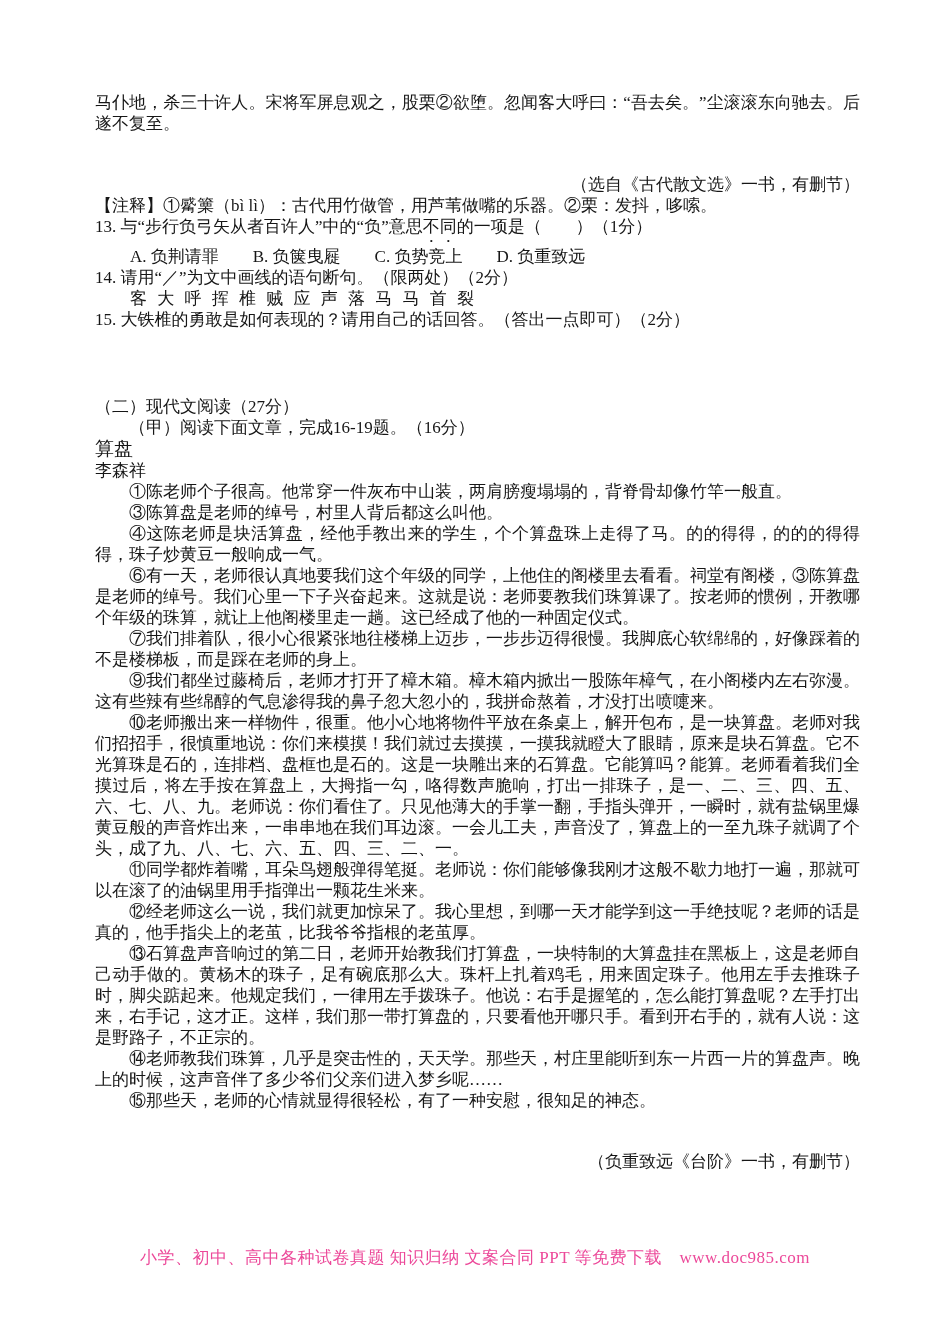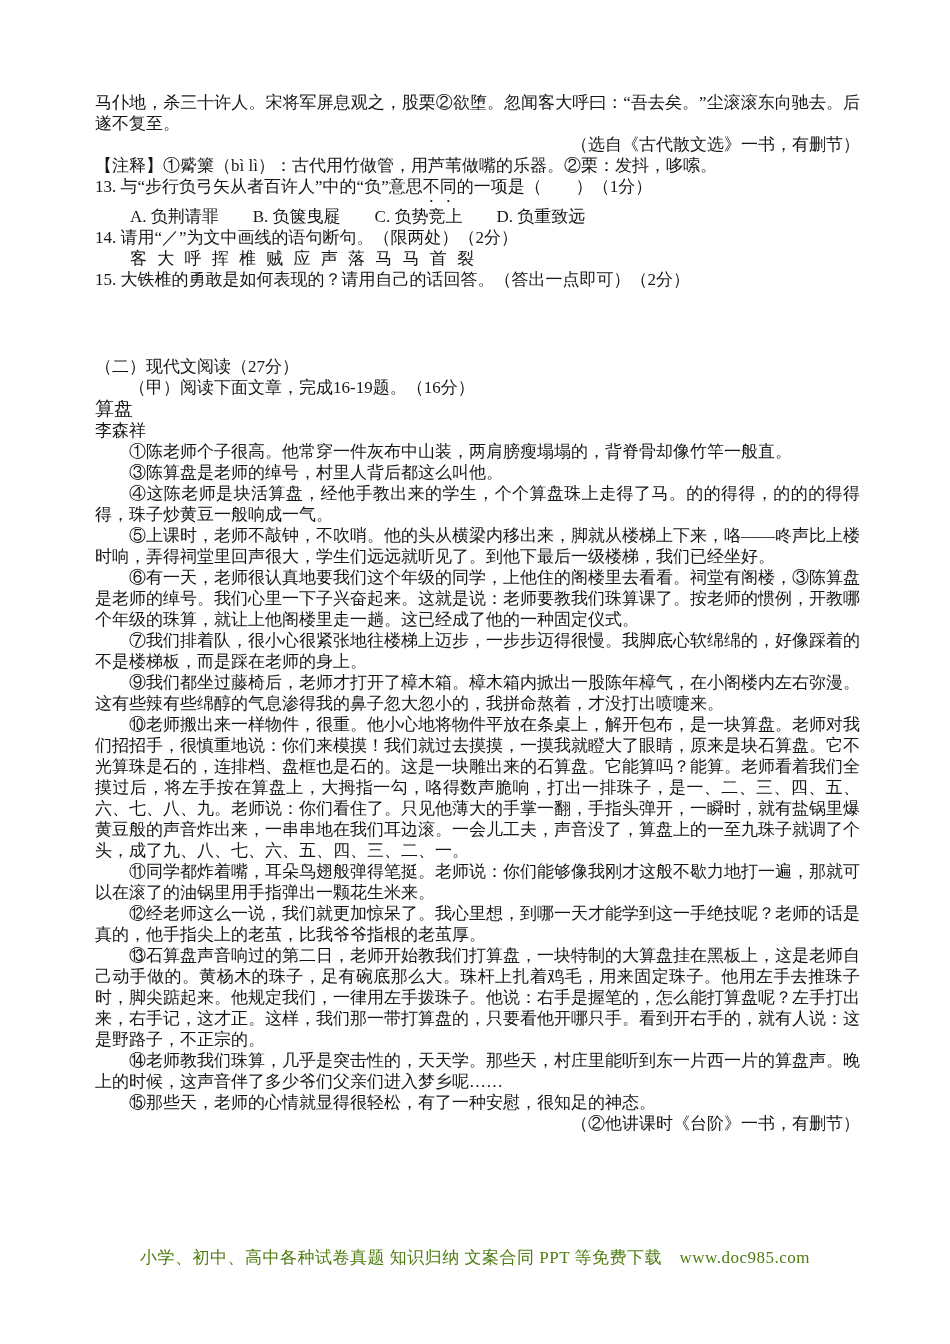--- a/index.html
+++ b/index.html
@@ -15,40 +15,40 @@
   .content{
     position:absolute;
     left:95px;top:92px;
     width:765px;
     font-size:17px;
     line-height:21px;
     text-align:justify;
   }
   .para{margin:0;}
   .indent{text-indent:2em;}
-  .right{text-align:right;}
+  .right{text-align:right;margin-top:40px;}
   .center{text-align:left;}
   .bold{font-weight:normal;}
   .optline{margin-left:35px;white-space:pre-wrap;}
   .duanju{margin-left:35px;white-space:pre-wrap;letter-spacing:3px;}
   .sect-gap{margin-top:66px;}
   .essay-title{font-size:19px;line-height:22px;}
   .emph{
     -webkit-text-emphasis:filled dot;
     -webkit-text-emphasis-position:under left;
     text-emphasis:filled dot;
     text-emphasis-position:under left;
   }
   .footer-note{
     position:absolute;
     left:0;top:1246px;
     width:950px;
     text-align:center;
     font-size:17px;
-    color:#4d7c0f;
+    color:#ec4899;
     letter-spacing:0.5px;
   }
 </style>
 </head>
 <body>
 
 <div class="page">
   <div class="content">
 
     <p class="para">马仆地，杀三十许人。宋将军屏息观之，股栗②欲堕。忽闻客大呼曰：“吾去矣。”尘滚滚东向驰去。后遂不复至。</p>
@@ -71,29 +71,28 @@
 
     <p class="para bold indent">（甲）阅读下面文章，完成16-19题。（16分）</p>
 
     <p class="para center bold essay-title">算盘</p>
 
     <p class="para center">李森祥</p>
 
     <p class="para indent">①陈老师个子很高。他常穿一件灰布中山装，两肩膀瘦塌塌的，背脊骨却像竹竿一般直。</p>
     <p class="para indent">③陈算盘是老师的绰号，村里人背后都这么叫他。</p>
     <p class="para indent">④这陈老师是块活算盘，经他手教出来的学生，个个算盘珠上走得了马。的的得得，的的的得得得，珠子炒黄豆一般响成一气。</p>
-    <p class="para indent">⑤上课时，老师不敲钟，不吹哨。他的头从横梁内移出来，脚就从楼梯上下来，咯——咚声比上楼时响，弄得祠堂里回声很大，学生们远远就听见了。到他下最后一级楼梯，我们已经坐好。</p>
     <p class="para indent">⑥有一天，老师很认真地要我们这个年级的同学，上他住的阁楼里去看看。祠堂有阁楼，③陈算盘是老师的绰号。我们心里一下子兴奋起来。这就是说：老师要教我们珠算课了。按老师的惯例，开教哪个年级的珠算，就让上他阁楼里走一趟。这已经成了他的一种固定仪式。</p>
     <p class="para indent">⑦我们排着队，很小心很紧张地往楼梯上迈步，一步步迈得很慢。我脚底心软绵绵的，好像踩着的不是楼梯板，而是踩在老师的身上。</p>
     <p class="para indent">⑨我们都坐过藤椅后，老师才打开了樟木箱。樟木箱内掀出一股陈年樟气，在小阁楼内左右弥漫。这有些辣有些绵醇的气息渗得我的鼻子忽大忽小的，我拼命熬着，才没打出喷嚏来。</p>
     <p class="para indent">⑩老师搬出来一样物件，很重。他小心地将物件平放在条桌上，解开包布，是一块算盘。老师对我们招招手，很慎重地说：你们来模摸！我们就过去摸摸，一摸我就瞪大了眼睛，原来是块石算盘。它不光算珠是石的，连排档、盘框也是石的。这是一块雕出来的石算盘。它能算吗？能算。老师看着我们全摸过后，将左手按在算盘上，大拇指一勾，咯得数声脆响，打出一排珠子，是一、二、三、四、五、六、七、八、九。老师说：你们看住了。只见他薄大的手掌一翻，手指头弹开，一瞬时，就有盐锅里爆黄豆般的声音炸出来，一串串地在我们耳边滚。一会儿工夫，声音没了，算盘上的一至九珠子就调了个头，成了九、八、七、六、五、四、三、二、一。</p>
     <p class="para indent">⑪同学都炸着嘴，耳朵鸟翅般弹得笔挺。老师说：你们能够像我刚才这般不歇力地打一遍，那就可以在滚了的油锅里用手指弹出一颗花生米来。</p>
     <p class="para indent">⑫经老师这么一说，我们就更加惊呆了。我心里想，到哪一天才能学到这一手绝技呢？老师的话是真的，他手指尖上的老茧，比我爷爷指根的老茧厚。</p>
     <p class="para indent">⑬石算盘声音响过的第二日，老师开始教我们打算盘，一块特制的大算盘挂在黑板上，这是老师自己动手做的。黄杨木的珠子，足有碗底那么大。珠杆上扎着鸡毛，用来固定珠子。他用左手去推珠子时，脚尖踮起来。他规定我们，一律用左手拨珠子。他说：右手是握笔的，怎么能打算盘呢？左手打出来，右手记，这才正。这样，我们那一带打算盘的，只要看他开哪只手。看到开右手的，就有人说：这是野路子，不正宗的。</p>
     <p class="para indent">⑭老师教我们珠算，几乎是突击性的，天天学。那些天，村庄里能听到东一片西一片的算盘声。晚上的时候，这声音伴了多少爷们父亲们进入梦乡呢……</p>
     <p class="para indent">⑮那些天，老师的心情就显得很轻松，有了一种安慰，很知足的神态。</p>
 
-    <p class="para right">（②他讲课时《台阶》一书，有删节）</p>
+    <p class="para right">（负重致远《台阶》一书，有删节）</p>
 
   </div>
 
   <div class="footer-note">小学、初中、高中各种试卷真题 知识归纳 文案合同 PPT 等免费下载　www.doc985.com</div>
 </div>
 
 </body></html>

